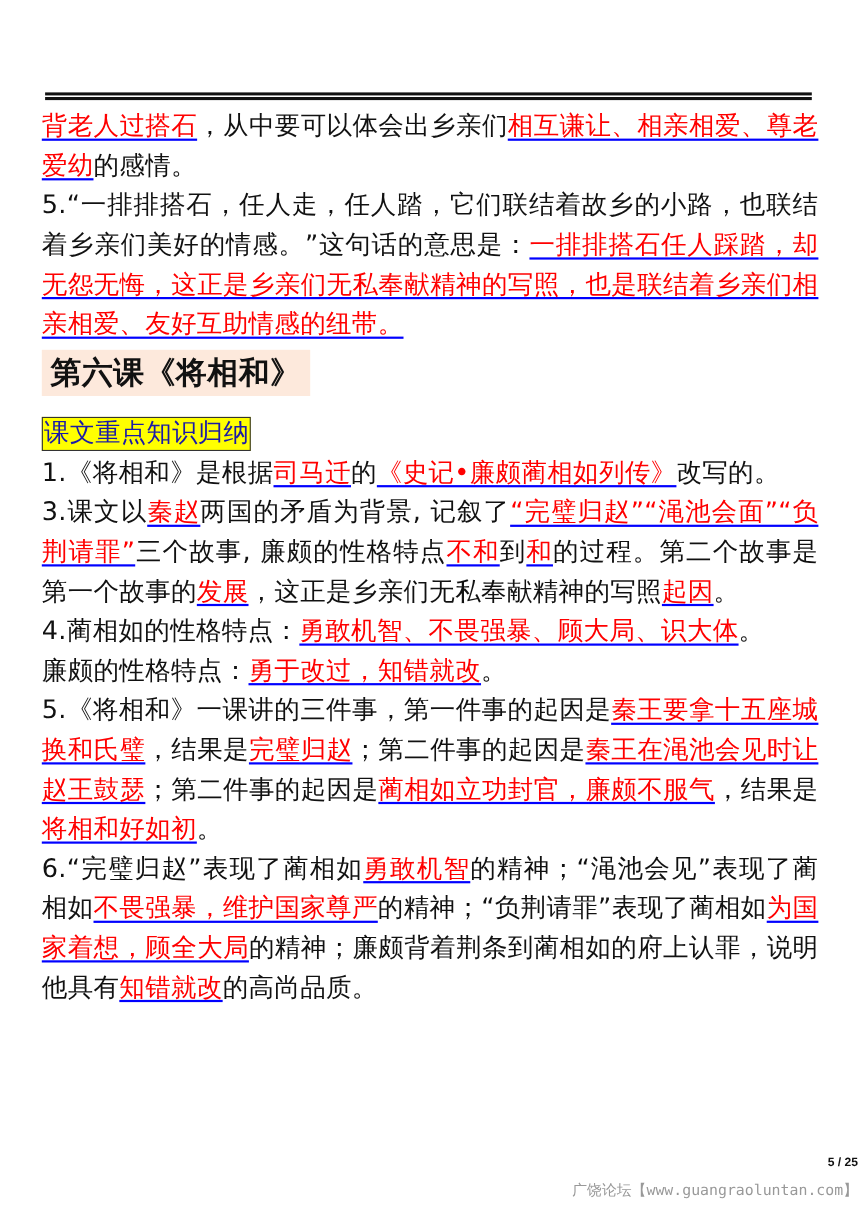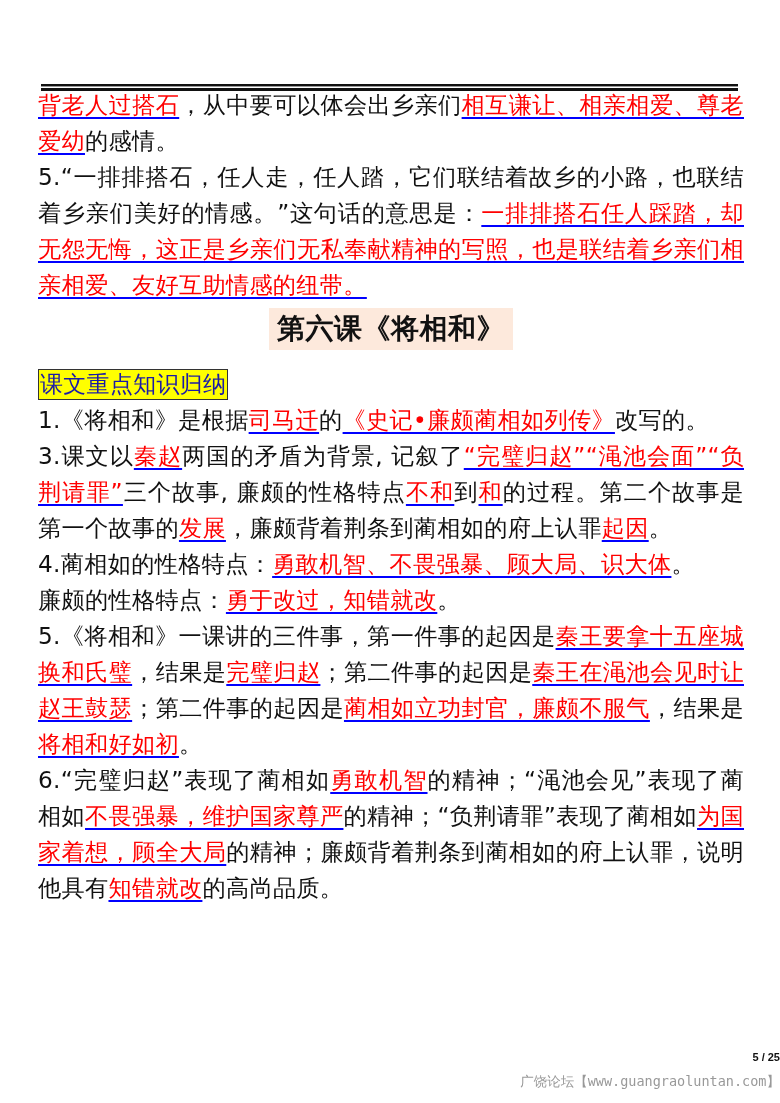--- a/index.html
+++ b/index.html
@@ -6,30 +6,30 @@
   body {
     width: 780px; height: 1103px; position: relative; overflow: hidden;
     font-family: "DejaVu Sans", "Liberation Sans", sans-serif;
     color: #111111;
   }
   .rule {
     position: absolute; left: 41px; top: 84px; width: 697px; height: 7px;
     background: linear-gradient(to bottom, #111 0, #111 2px, #9a9a9a 2px, #9a9a9a 3px, #ffffff 3px, #ffffff 4px, #111 4px, #111 7px);
   }
   .content {
-    position: absolute; left: 38px; top: 87px; width: 706px;
+    position: absolute; left: 38px; top: 97px; width: 706px;
     font-size: 23.2px; line-height: 36px; letter-spacing: 0.3px;
   }
   .p { margin: 0; text-align: justify; text-align-last: left; }
   .hl {
     color: #ff0000;
     text-decoration: underline; text-decoration-color: #0000ff;
     text-decoration-thickness: 2px; text-underline-offset: 4px;
   }
-  .title-wrap { text-align: center; margin: 5px 0 3px 0; height: 42px; }
+  .title-wrap { margin: 5px 0 3px 0; height: 42px; }
   .title {
     display: inline-block; background: #fde9dc; padding: 0 8px 0 8px;
     font-size: 28px; font-weight: bold; line-height: 42px; color: #111;
     letter-spacing: 0.5px;
   }
   .tag {
     display: inline-block; background: #ffff00; border: 1px solid #333;
     color: #1a1aa8; font-size: 23px; line-height: 29px; padding: 0 1px;
     margin: 16px 0 1px 0;
   }
@@ -55,21 +55,21 @@
 
   <div class="title-wrap">
     <span class="title">第六课《将相和》</span>
   </div>
 
   <div>
     <span class="tag">课文重点知识归纳</span>
   </div>
 
   <p class="p"><span>1.《将相和》是根据</span><span class="hl">司马迁</span><span>的</span><span class="hl">《史记•廉颇蔺相如列传》</span><span>改写的。</span></p>
-  <p class="p"><span>3.课文以</span><span class="hl">秦赵</span><span>两国的矛盾为背景, 记叙了</span><span class="hl">“完璧归赵”“渑池会面”“负荆请罪”</span><span>三个故事, 廉颇的性格特点</span><span class="hl">不和</span><span>到</span><span class="hl">和</span><span>的过程。第二个故事是第一个故事的</span><span class="hl">发展</span><span>，廉颇背着荆条到蔺相如的府上认罪</span><span class="hl">起因</span><span>。</span></p>
+  <p class="p"><span>3.课文以</span><span class="hl">秦赵</span><span>两国的矛盾为背景, 记叙了</span><span class="hl">“完璧归赵”“渑池会面”“负荆请罪”</span><span>三个故事, 廉颇的性格特点</span><span class="hl">不和</span><span>到</span><span class="hl">和</span><span>的过程。第二个故事是第一个故事的</span><span class="hl">发展</span><span>，这正是乡亲们无私奉献精神的写照</span><span class="hl">起因</span><span>。</span></p>
   <p class="p"><span>4.蔺相如的性格特点：</span><span class="hl">勇敢机智、不畏强暴、顾大局、识大体</span><span>。</span></p>
   <p class="p"><span>廉颇的性格特点：</span><span class="hl">勇于改过，知错就改</span><span>。</span></p>
   <p class="p"><span>5.《将相和》一课讲的三件事，第一件事的起因是</span><span class="hl">秦王要拿十五座城换和氏璧</span><span>，结果是</span><span class="hl">完璧归赵</span><span>；第二件事的起因是</span><span class="hl">秦王在渑池会见时让赵王鼓瑟</span><span>；第二件事的起因是</span><span class="hl">蔺相如立功封官，廉颇不服气</span><span>，结果是</span><span class="hl">将相和好如初</span><span>。</span></p>
   <p class="p"><span>6.“完璧归赵”表现了蔺相如</span><span class="hl">勇敢机智</span><span>的精神；“渑池会见”表现了蔺相如</span><span class="hl">不畏强暴，维护国家尊严</span><span>的精神；“负荆请罪”表现了蔺相如</span><span class="hl">为国家着想，顾全大局</span><span>的精神；廉颇背着荆条到蔺相如的府上认罪，说明他具有</span><span class="hl">知错就改</span><span>的高尚品质。</span></p>
 </div>
 
 <div class="footer-page">5 / 25</div>
 <div class="footer-site">广饶论坛【www.guangraoluntan.com】</div>
 
 </body></html>

